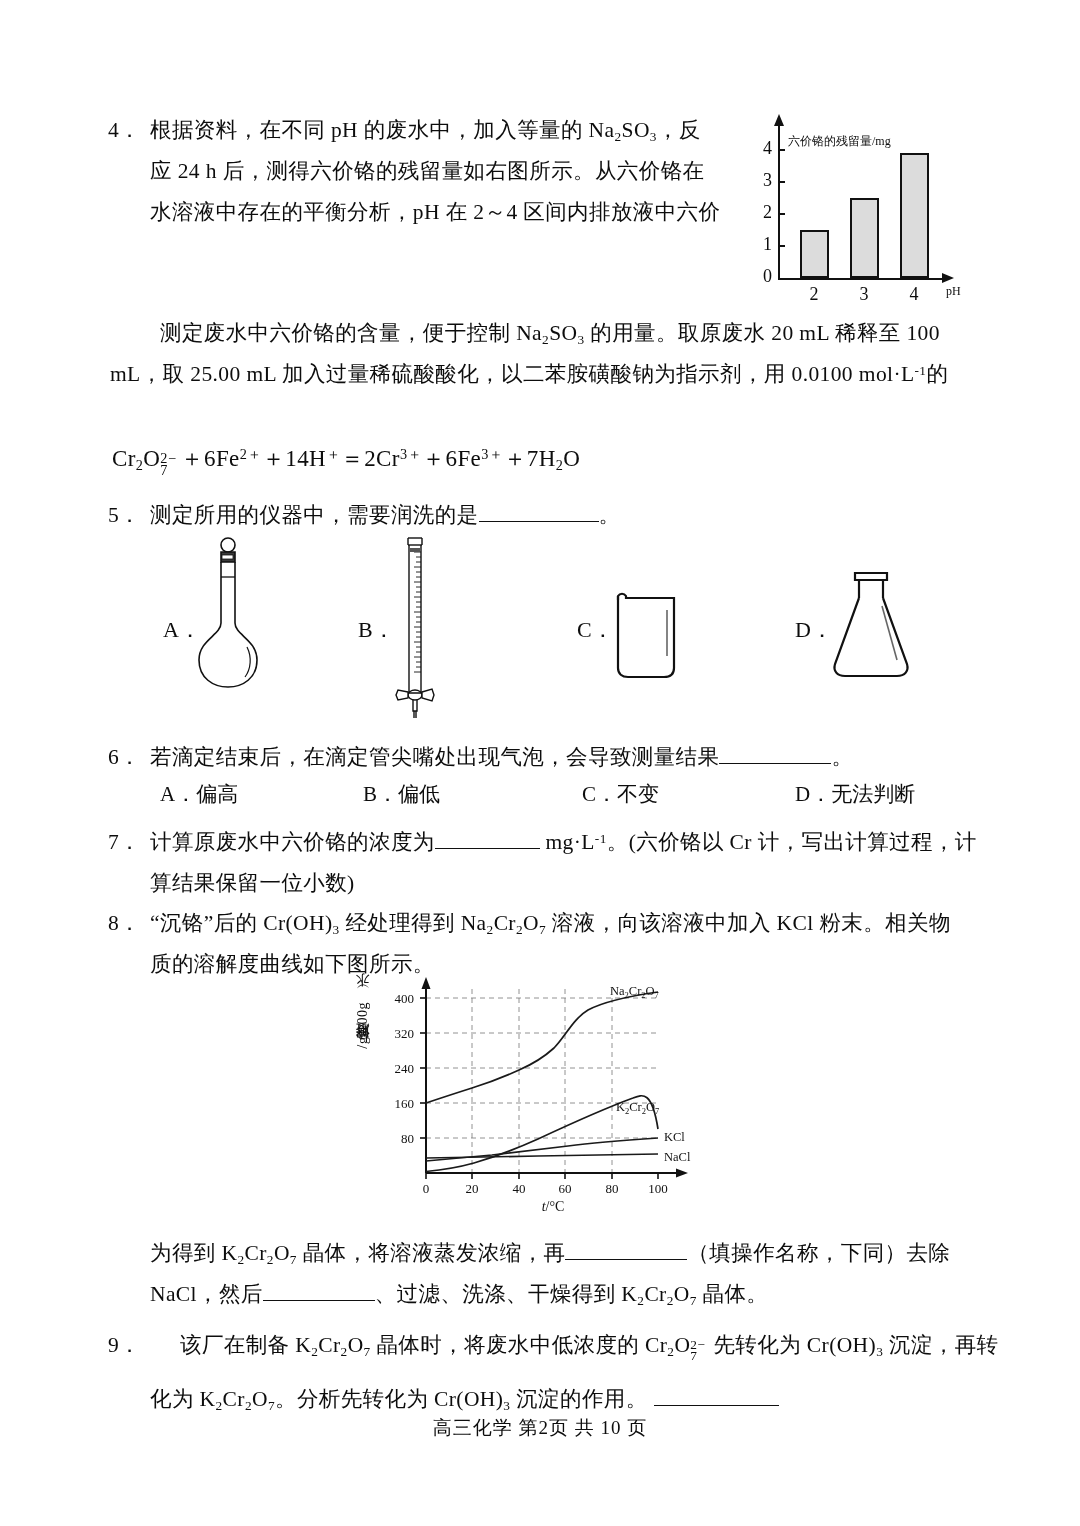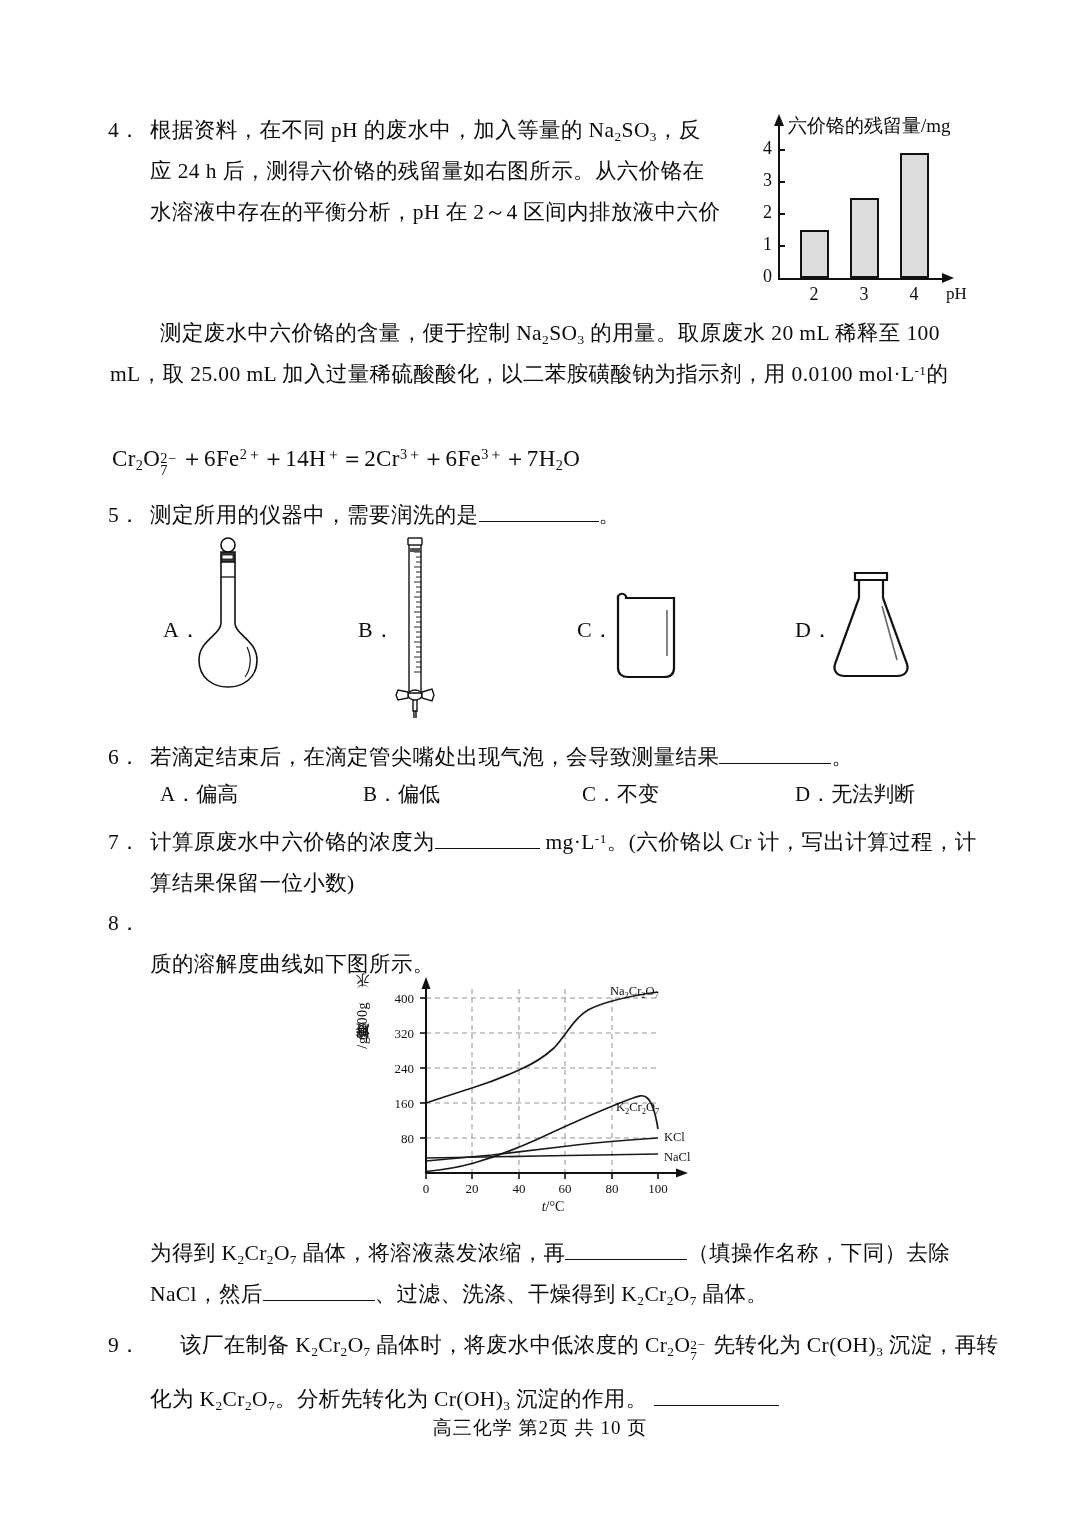--- a/index.html
+++ b/index.html
@@ -40,22 +40,23 @@
     vertical-align: baseline;
   }
   sub, sup { font-size: 0.62em; line-height: 0; }
   sub { vertical-align: -0.28em; }
   sup { vertical-align: 0.48em; }
 
   
   .barchart { position: absolute; }
   .bc-title {
     position: absolute;
-    font-size: 19px;
+    font-size: 12px;
     white-space: nowrap;
+    margin-top: 20px;
   }
   .bc-axis-v {
     position: absolute;
     background: #111;
     width: 2.2px;
   }
   .bc-axis-h {
     position: absolute;
     background: #111;
     height: 2.2px;
@@ -92,21 +93,21 @@
     width: 24px;
   }
   .bc-bar {
     position: absolute;
     background: #dcdcdc;
     border: 2.2px solid #111;
     box-sizing: border-box;
   }
   .bc-unit {
     position: absolute;
-    font-size: 17px;
+    font-size: 12px;
   }
 
   
   .appar { position: absolute; }
   .opt-letter {
     position: absolute;
     font-size: 22px;
   }
 
   
@@ -298,20 +299,23 @@
   <div class="choice" style="left:582px; top:780px;">C．不变</div>
   <div class="choice" style="left:795px; top:780px;">D．无法判断</div>
 
   <div class="qnum" style="left:108px; top:822px;">7．</div>
   <div class="q" style="left:150px; top:822px; width:840px;">
     <span>计算原废水中六价铬的浓度为</span><span class="blank" style="width:105px;"></span><span> mg·L</span><sup>-1</sup><span>。(六价铬以 Cr 计，写出计算过程，计</span>
   </div>
   <div class="q" style="left:150px; top:863px; width:800px;">算结果保留一位小数)</div>
 
   <div class="qnum" style="left:108px; top:903px;">8．</div>
+  <div class="q" style="left:150px; top:903px; width:850px;">
+    <span>“沉铬”后的 Cr(OH)</span><sub>3</sub><span> 经处理得到 Na</span><sub>2</sub><span>Cr</span><sub>2</sub><span>O</span><sub>7</sub><span> 溶液，向该溶液中加入 KCl 粉末。相关物</span>
+  </div>
   <div class="q" style="left:150px; top:944px; width:800px;">质的溶解度曲线如下图所示。</div>
 
   <div class="linechart" style="left:358px; top:975px; width:360px; height:240px;">
     <svg width="360" height="240" viewBox="0 0 360 240">
 
       <defs></defs>
 
       <g stroke="#777" stroke-width="0.8" stroke-dasharray="5,4" fill="none">
 
         <line x1="68" y1="163" x2="300" y2="163"></line>

